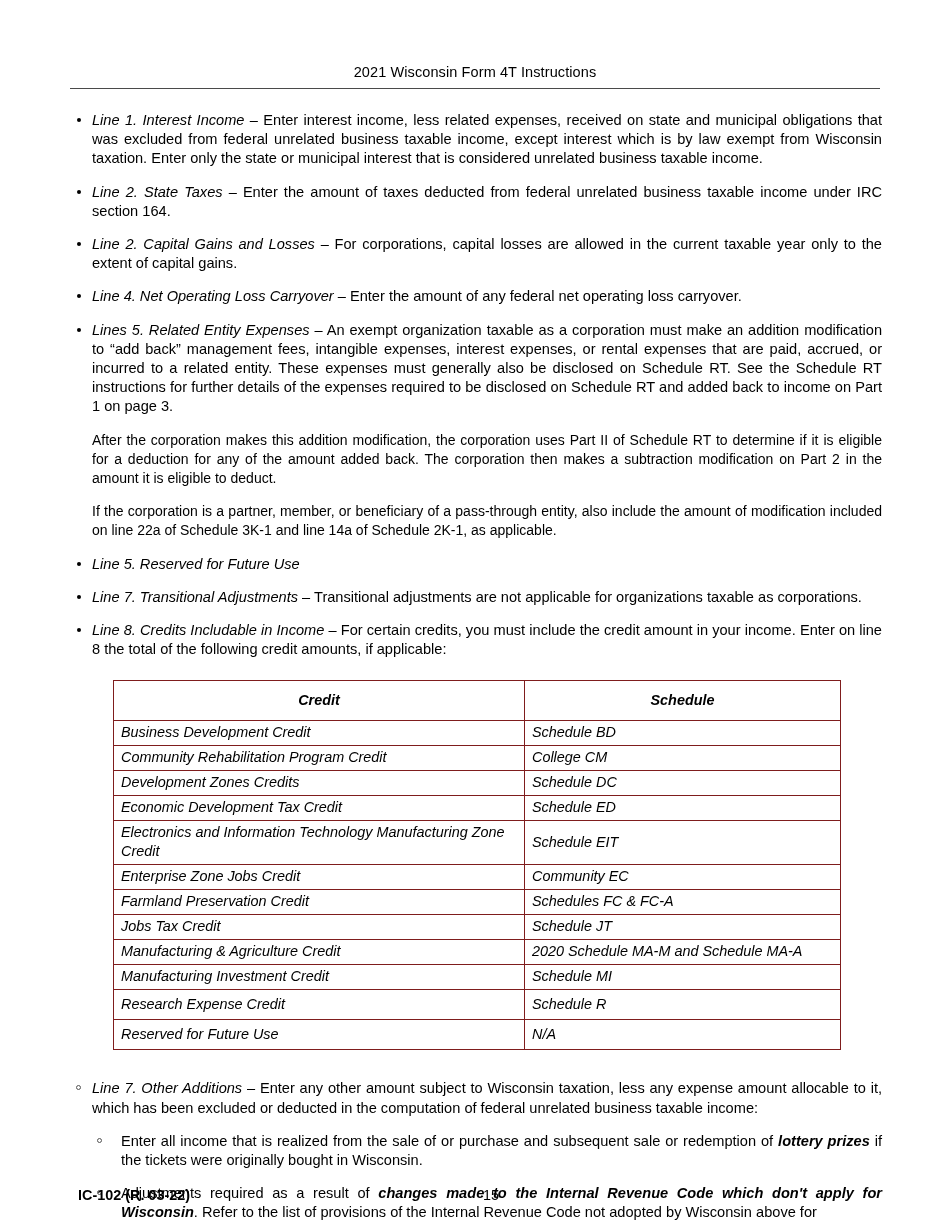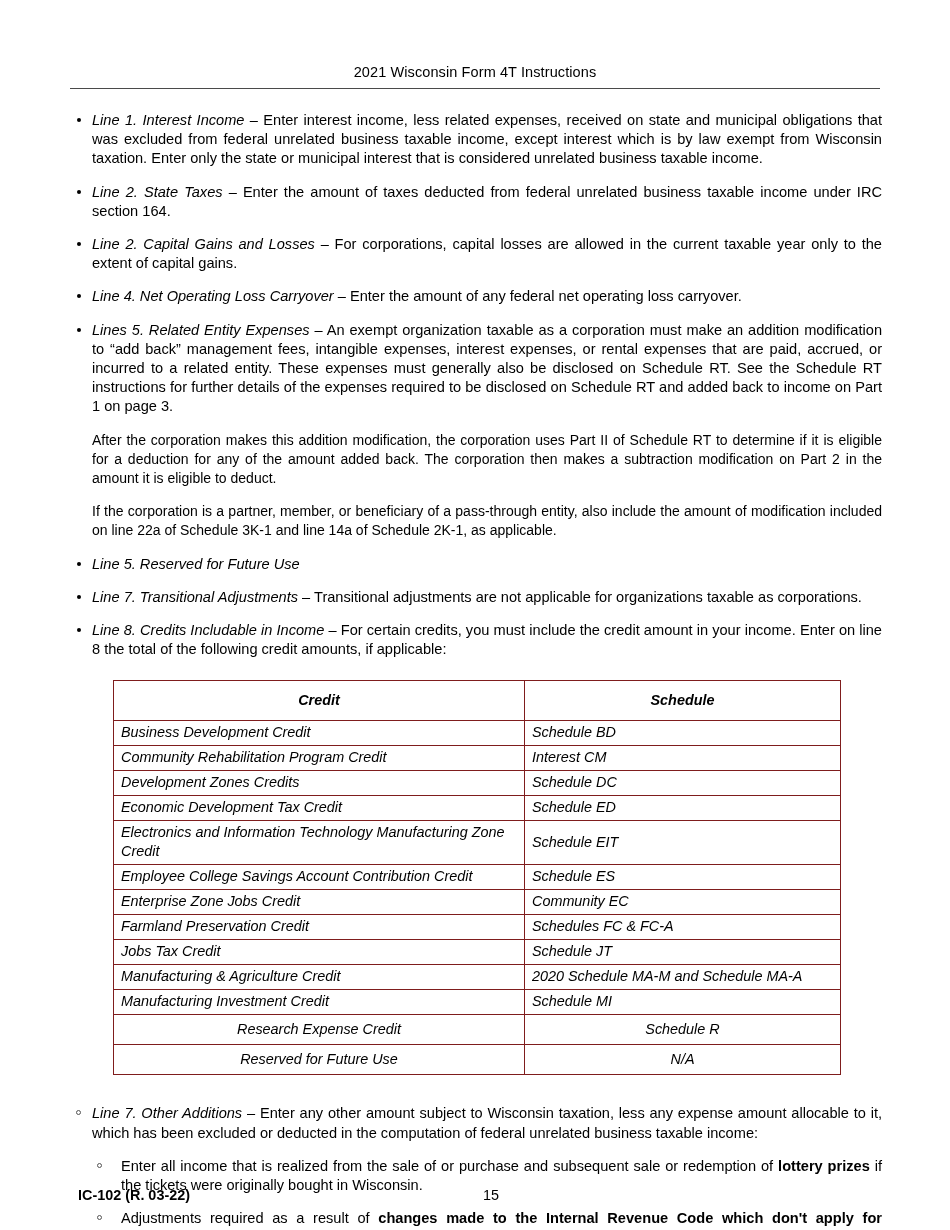--- a/index.html
+++ b/index.html
@@ -124,21 +124,21 @@
     line-height: 19.2px;
     text-align: justify;
     hyphens: auto;
     -webkit-hyphens: auto;
   }
 
   .lead {
     font-weight: normal;
     font-style: italic;
   }
-  .b { font-weight: bold; }
+  .b { font-weight: bold; font-style: italic; }
 
   
   .credits-table-wrap {
     margin: 21px 0 0 43px;
     width: 727px;
   }
   table.credits {
     border-collapse: collapse;
     width: 727px;
     table-layout: fixed;
@@ -156,21 +156,21 @@
   table.credits thead th {
     text-align: center;
     font-weight: bold;
     height: 30px;
     padding-top: 4px;
     padding-bottom: 5px;
   }
   table.credits col.c1 { width: 411px; }
   table.credits col.c2 { width: 316px; }
   table.credits tbody td { height: 17px; }
-  table.credits tbody tr.tall td { height: 24px; text-align: center; }
+  table.credits tbody tr.tall td { height: 24px; }
   table.credits tbody tr.two-line td { height: 38px; }
 
   
   .page-footer {
     position: absolute;
     left: 78px;
     right: 70px;
     top: 1178px;
     font-size: 14.4px;
     line-height: 18px;
@@ -228,37 +228,33 @@
             <th>Schedule</th>
           </tr>
         </thead>
         <tbody id="credits-body">
             <tr>
               <td>Business Development Credit</td>
               <td>Schedule BD</td>
             </tr>
             <tr>
               <td>Community Rehabilitation Program Credit</td>
-              <td>Interest CM</td>
+              <td>College CM</td>
             </tr>
             <tr>
               <td>Development Zones Credits</td>
               <td>Schedule DC</td>
             </tr>
             <tr>
               <td>Economic Development Tax Credit</td>
               <td>Schedule ED</td>
             </tr>
             <tr class="two-line">
               <td>Electronics and Information Technology Manufacturing Zone Credit</td>
               <td>Schedule EIT</td>
-            </tr>
-            <tr>
-              <td>Employee College Savings Account Contribution Credit</td>
-              <td>Schedule ES</td>
             </tr>
             <tr>
               <td>Enterprise Zone Jobs Credit</td>
               <td>Community EC</td>
             </tr>
             <tr>
               <td>Farmland Preservation Credit</td>
               <td>Schedules FC &amp; FC-A</td>
             </tr>
             <tr>

